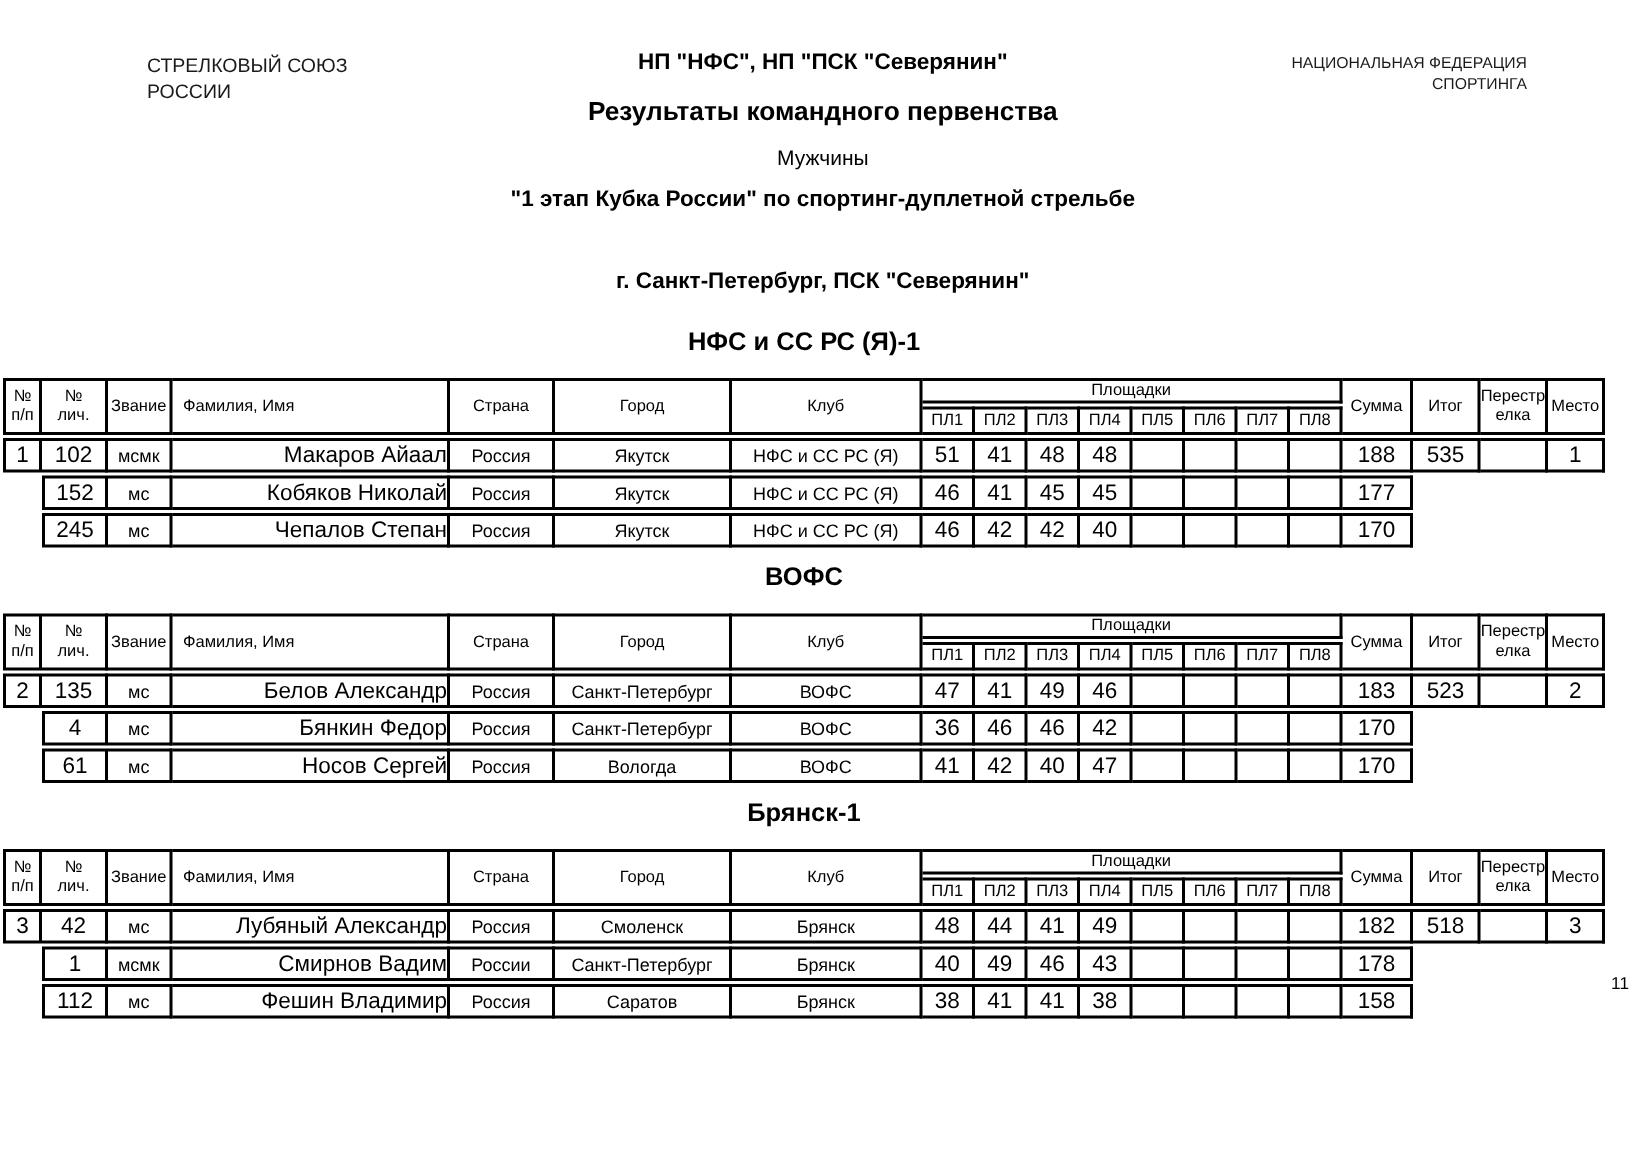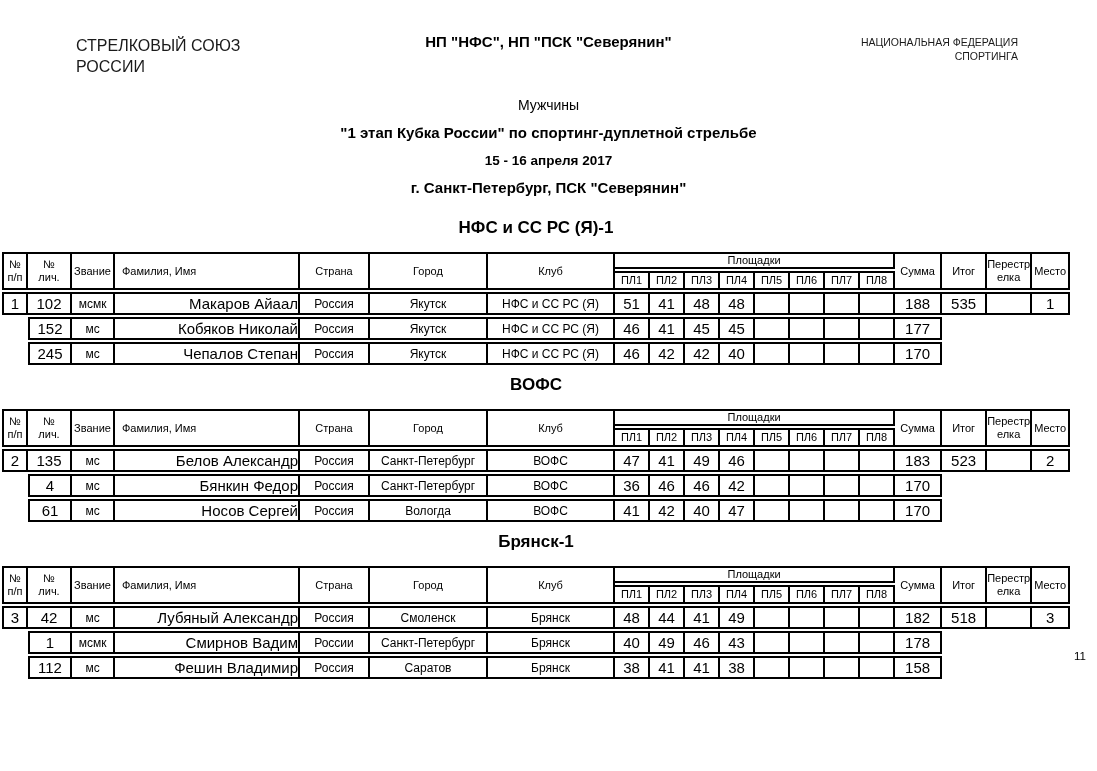--- a/index.html
+++ b/index.html
@@ -2,21 +2,21 @@
 <html><head>
 <meta charset="utf-8">
 <style>
   html,body { margin:0; padding:0; background:#fff; }
   .page {
     position:relative; width:1097px; height:771px; background:#ffffff;
     color:#000; font-family:"Liberation Sans", sans-serif; overflow:hidden;
   }
   
   .masthead { position:relative; height:218px; }
-  .org-left  { position:absolute; left:76px;  top:36px; font-size:16px; line-height:1.3; color:#1a1a1a; }
+  .org-left  { position:absolute; left:98px;  top:36px; font-size:13px; line-height:1.3; color:#1a1a1a; }
   .org-right { position:absolute; right:79px; top:36px; font-size:10.5px; line-height:1.3; color:#1a1a1a; text-align:right; }
   .cline { position:absolute; left:0; right:0; text-align:center; }
   .org-center { top:33px;  font-size:15px;  font-weight:bold; }
   .doc-title  { top:64px;  font-size:17.5px; font-weight:bold; }
   .doc-cat    { top:97px;  font-size:14px; }
   .doc-event  { top:124px; font-size:15px; font-weight:bold; }
   .doc-dates  { top:153px; font-size:13.5px; font-weight:bold; }
   .doc-venue  { top:179px; font-size:15px; font-weight:bold; }
   
   .team { margin-left:2px; width:1068px; }
@@ -50,23 +50,23 @@
   <div class="masthead">
     <div class="org-left">
       <div>СТРЕЛКОВЫЙ СОЮЗ</div>
       <div>РОССИИ</div>
     </div>
     <div class="org-right">
       <div>НАЦИОНАЛЬНАЯ ФЕДЕРАЦИЯ</div>
       <div>СПОРТИНГА</div>
     </div>
     <div class="cline org-center">НП "НФС", НП "ПСК "Северянин"</div>
+    <div class="cline doc-title">Результаты командного первенства</div>
     <div class="cline doc-cat">Мужчины</div>
     <div class="cline doc-event">"1 этап Кубка России" по спортинг-дуплетной стрельбе</div>
-    <div class="cline doc-dates">15 - 16 апреля 2017</div>
     <div class="cline doc-venue">г. Санкт-Петербург, ПСК "Северянин"</div>
   </div>
 
   <div id="teams-host">
   <section class="team">
     <div class="team-title">НФС и СС РС (Я)-1</div>
     <table class="results">
       <colgroup>
         <col style="width:26px">
             <col style="width:44px">

